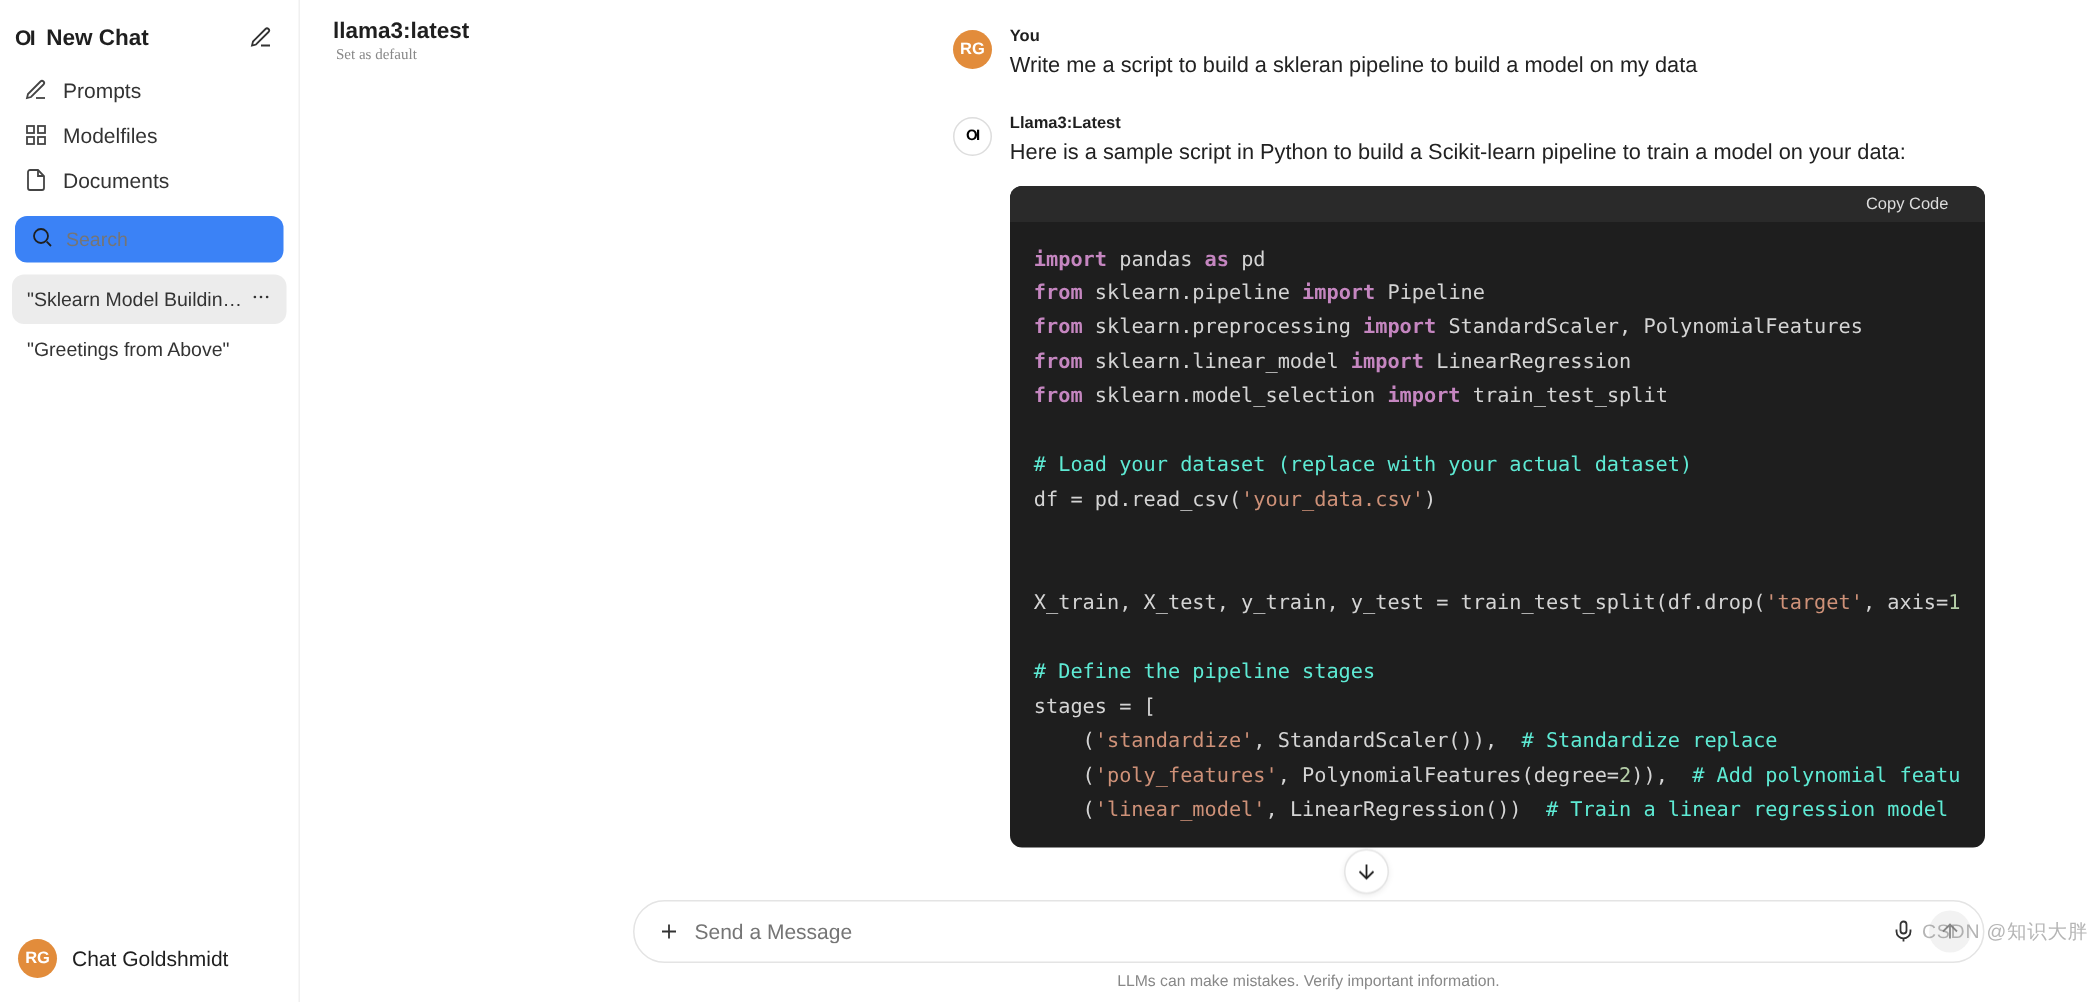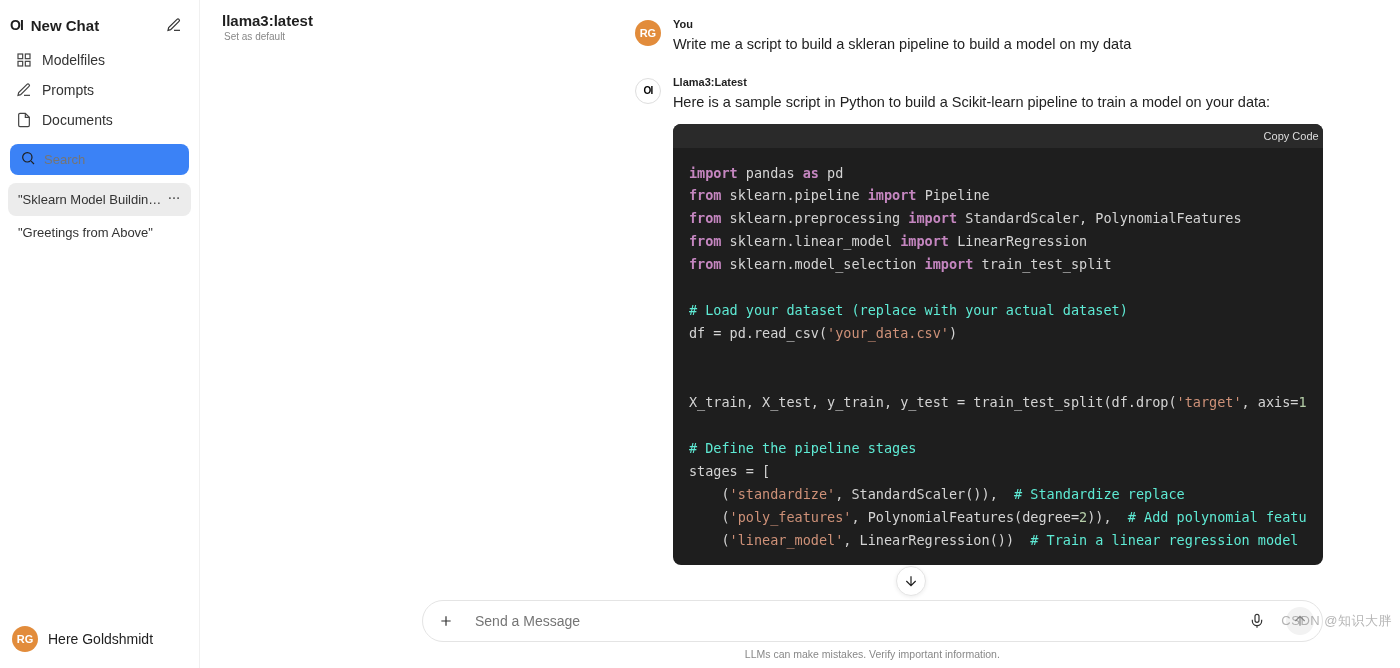--- a/index.html
+++ b/index.html
@@ -19,43 +19,43 @@
 .convo-item.active { background: #ececec; }
 .convo-title { white-space: nowrap; overflow: hidden; text-overflow: ellipsis; max-width: 150px; }
 .user-row { margin-top: auto; display: flex; align-items: center; gap: 10px; padding: 6px 4px; }
 .avatar { width: 26px; height: 26px; border-radius: 50%; background: #e28c3b; color: #fff; font-size: 11px; font-weight: 600; display: flex; align-items: center; justify-content: center; }
 .drag-handle { position: absolute; left: 210px; top: 320px; width: 4px; height: 28px; background: #d0d0d0; border-radius: 2px; }
 .main { flex: 1; display: flex; flex-direction: row; position: relative; background: #fff; }
 .header { display: flex; align-items: flex-start; justify-content: space-between; padding: 12px 300px 4px 22px; }
 .header-left { display: flex; flex-direction: column; gap: 2px; }
 .model-row { display: flex; align-items: center; gap: 6px; }
 .model-name { font-size: 15px; font-weight: 600; }
-.set-default { font-size: 10px; color: #888; padding-left: 2px; }
+.set-default { font-size: 10px; color: #888; padding-left: 2px; font-family: Liberation Serif, serif; }
 .header-actions { display: flex; align-items: center; gap: 10px; position: absolute; right: 24px; top: 14px; }
 .icon-btn { width: 22px; height: 22px; display: flex; align-items: center; justify-content: center; cursor: pointer; border-radius: 4px; color: #333; }
 .divider-v { width: 1px; height: 18px; background: #ddd; }
 .chat { flex: 1; overflow-y: auto; padding: 18px 300px 120px 22px; display: flex; flex-direction: column; gap: 20px; }
 .msg { display: flex; gap: 12px; }
 .msg-avatar { width: 26px; height: 26px; border-radius: 50%; display: flex; align-items: center; justify-content: center; font-size: 11px; font-weight: 700; flex-shrink: 0; margin-top: 2px; }
 .msg-avatar.user { background: #e28c3b; color: #fff; }
 .msg-avatar.bot { background: #fff; border: 1px solid #ddd; color: #000; font-size: 10px; letter-spacing: -1px; }
 .msg-body { flex: 1; }
 .msg-name { font-weight: 700; font-size: 11px; margin-bottom: 4px; }
 .msg-text { font-size: 14.5px; line-height: 1.5; color: #222; }
 .code-block { margin-top: 10px; border-radius: 8px; overflow: hidden; background: #1e1e1e; }
-.code-header { background: #2a2a2a; display: flex; justify-content: flex-end; padding: 6px 4px; text-align: center; }
+.code-header { background: #2a2a2a; display: flex; justify-content: flex-end; padding: 6px 24px; text-align: center; }
 .copy-btn { color: #ddd; font-size: 11px; cursor: pointer; }
 .code-body { padding: 14px 16px; font-family: "SFMono-Regular", Consolas, monospace; font-size: 13.5px; line-height: 1.7; color: #d4d4d4; overflow-x: auto; white-space: pre; }
 .tok-kw { color: #c586c0; font-weight: bold; }
 .tok-num { color: #b5cea8; }
 .tok-str { color: #ce9178; }
 .tok-com { color: #5eead4; }
 .scroll-down { position: absolute; left: 50%; bottom: 72px; transform: translateX(-50%); width: 30px; height: 30px; border-radius: 50%; background: #fff; border: 1px solid #e4e4e4; display: flex; align-items: center; justify-content: center; cursor: pointer; box-shadow: 0 1px 4px rgba(0,0,0,.08); }
 .composer-wrap { position: absolute; bottom: 0; left: 200px; right: 0; background: #fff; padding: 0 300px 8px 22px; }
-.composer { display: flex; align-items: center; gap: 18px; border: 1px solid #e4e4e4; border-radius: 22px; padding: 6px 8px 6px 12px; background: #fff; }
+.composer { display: flex; align-items: center; gap: 6px; border: 1px solid #e4e4e4; border-radius: 22px; padding: 6px 8px 6px 12px; background: #fff; }
 .composer input { flex: 1; border: none; outline: none; font-size: 14px; background: transparent; }
 .send-btn { width: 28px; height: 28px; border-radius: 50%; background: #f2f2f2; display: flex; align-items: center; justify-content: center; cursor: pointer; color: #888; }
 .disclaimer { text-align: center; font-size: 10.5px; color: #888; margin-top: 6px; }
 .watermark { position: absolute; right: 8px; bottom: 38px; font-size: 13px; color: rgba(120,120,120,.55); font-weight: 400; letter-spacing: .5px; pointer-events: none; }
 svg { width: 16px; height: 16px; stroke: currentColor; fill: none; stroke-width: 1.8; }
 </style>
 </head>
 <body>
 
 <div class="app">
@@ -70,36 +70,36 @@
             <path d="M12 20h9"></path>
             <path d="M16.5 3.5a2.1 2.1 0 0 1 3 3L7 19l-4 1 1-4Z"></path>
           </svg>
       </span>
     </div>
 
     <div class="nav">
       <div class="nav-item">
         <span class="nav-icon">
             <svg viewBox="0 0 24 24">
+              <path d="M12 20h9"></path>
+              <path d="M16.5 3.5a2.1 2.1 0 0 1 3 3L7 19l-4 1 1-4Z"></path>
+            </svg>
+          </span>
+        <span>Prompts</span>
+      </div>
+      <div class="nav-item">
+        <span class="nav-icon">
+            <svg viewBox="0 0 24 24">
               <rect x="3" y="3" width="7" height="7"></rect>
               <rect x="14" y="3" width="7" height="7"></rect>
               <rect x="3" y="14" width="7" height="7"></rect>
               <rect x="14" y="14" width="7" height="7"></rect>
             </svg>
           </span>
         <span>Modelfiles</span>
-      </div>
-      <div class="nav-item">
-        <span class="nav-icon">
-            <svg viewBox="0 0 24 24">
-              <path d="M12 20h9"></path>
-              <path d="M16.5 3.5a2.1 2.1 0 0 1 3 3L7 19l-4 1 1-4Z"></path>
-            </svg>
-          </span>
-        <span>Prompts</span>
       </div>
       <div class="nav-item">
         <span class="nav-icon">
             <svg viewBox="0 0 24 24">
               <path d="M14 2H6a2 2 0 0 0-2 2v16a2 2 0 0 0 2 2h12a2 2 0 0 0 2-2V8z"></path>
               <path d="M14 2v6h6"></path>
             </svg>
           </span>
         <span>Documents</span>
       </div>
@@ -122,21 +122,21 @@
               <circle cx="19" cy="12" r="1.5" fill="currentColor" stroke="none"></circle>
             </svg></span>
       </div>
       <div class="convo-item">
         <span class="convo-title">"Greetings from Above"</span>
       </div>
     </div>
 
     <div class="user-row">
       <div class="avatar">RG</div>
-      <span>Here Goldshmidt</span>
+      <span>Chat Goldshmidt</span>
     </div>
   </div>
 
   <div class="drag-handle"></div>
 
   <div class="main">
     <div class="header">
       <div class="header-left">
         <div class="model-row">
           <span class="model-name">llama3:latest</span>

